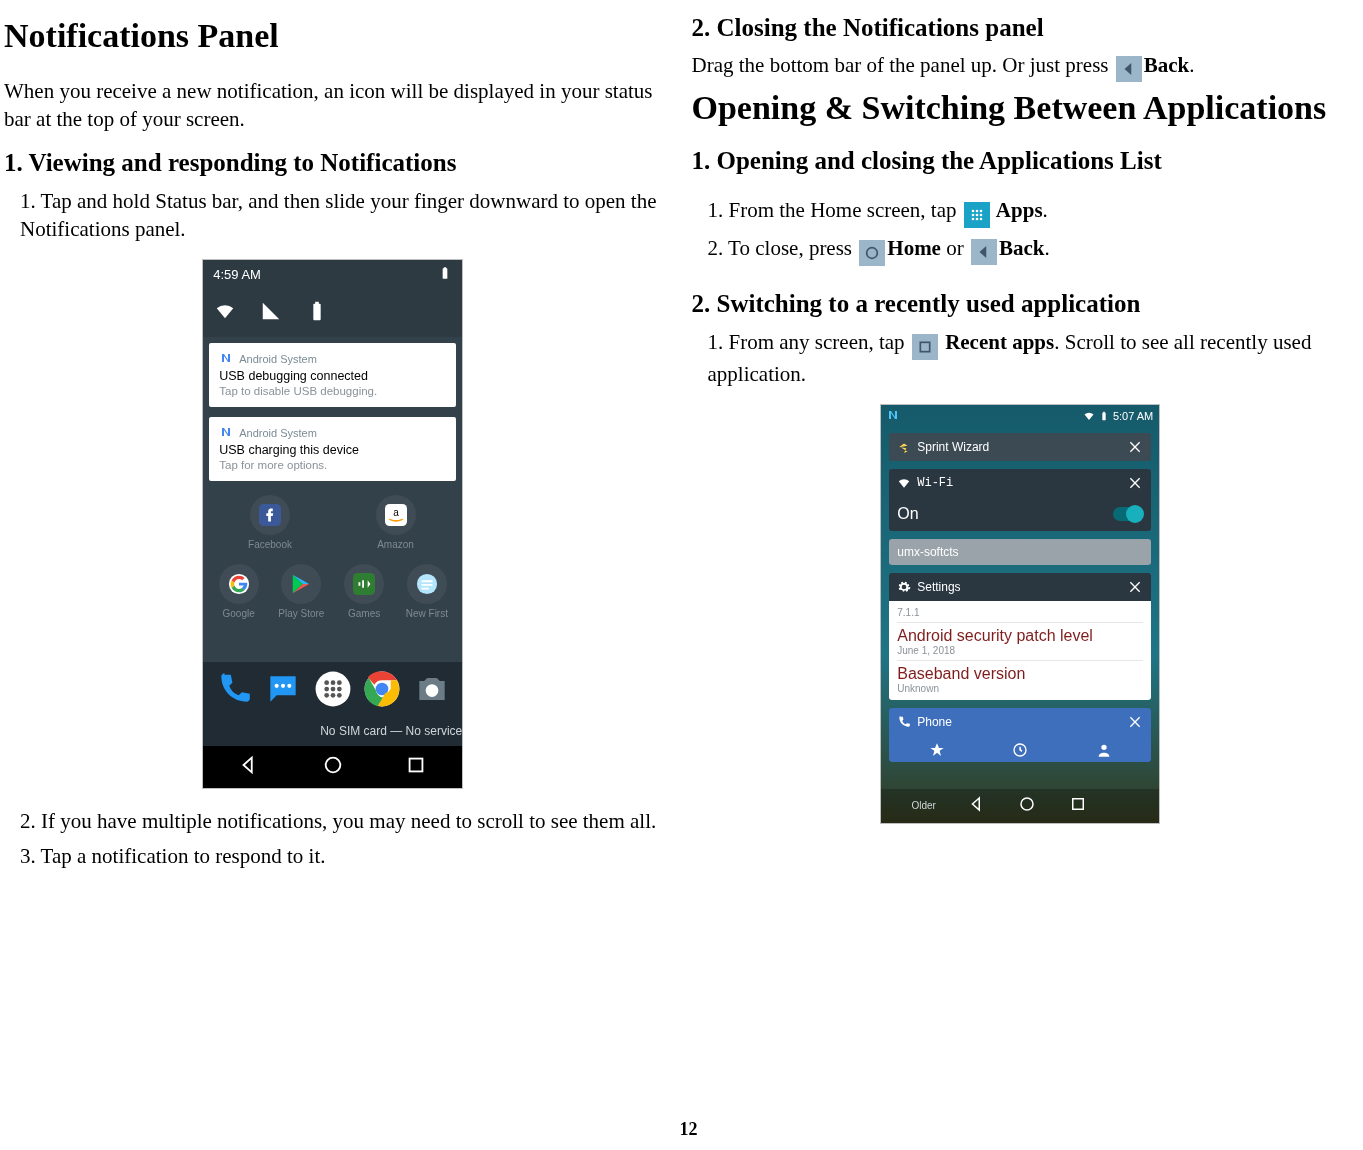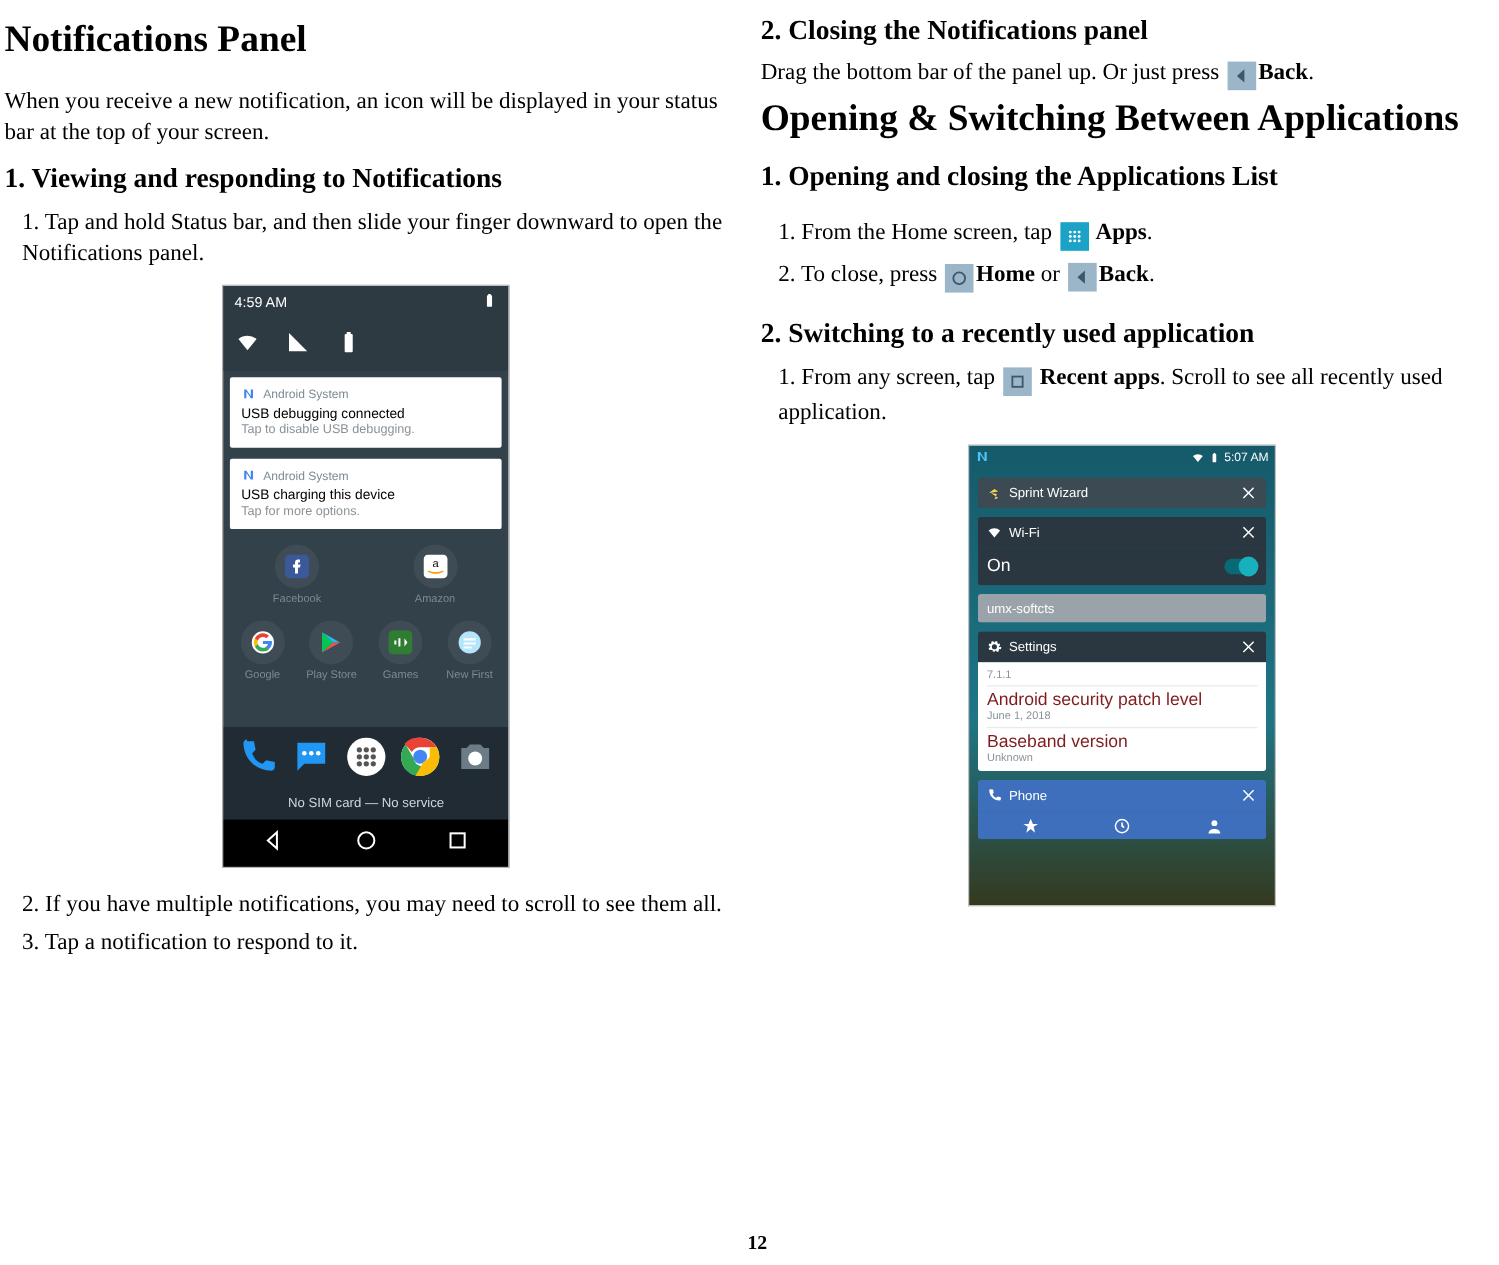--- a/index.html
+++ b/index.html
@@ -112,42 +112,42 @@
   .home-row .tile{display:flex;flex-direction:column;align-items:center;gap:4px;width:58px;}
   .home-row .ticon{width:40px;height:40px;border-radius:50%;background:rgba(255,255,255,0.06);display:flex;align-items:center;justify-content:center;}
   .home-row .ticon svg{width:22px;height:22px;}
   .dock-wrap{margin-top:auto;}
   .dock-row{
     display:flex;justify-content:space-around;align-items:center;padding:8px 6px;
     background:rgba(16,26,33,0.55);
   }
   .dock-row .dicon{width:38px;height:38px;display:flex;align-items:center;justify-content:center;}
   .no-sim{
-    text-align:center;color:#cfd6db;font-family:Arial,sans-serif;font-size:12px;
+    text-align:right;color:#cfd6db;font-family:Arial,sans-serif;font-size:12px;
     padding:8px 0;background:rgba(16,26,33,0.55);
   }
   .nav-bar{
     display:flex;justify-content:space-around;align-items:center;padding:8px 4px;
     background:#000;
   }
   .nav-bar svg{width:22px;height:22px;fill:none;stroke:#fff;stroke-width:2;}
   
   .shot2{width:280px;height:420px;display:flex;flex-direction:column;background:linear-gradient(#155a6a,#1e7586 60%, #34391e 100%);}
   .shot2 .mini-status{background:transparent;color:#fff;font-family:Arial,sans-serif;font-size:11px;display:flex;justify-content:space-between;padding:4px 6px;align-items:center;}
   .shot2 .mini-status .right-icons{display:flex;gap:4px;align-items:center;}
   .card-strip{margin:4px 8px;border-radius:3px;overflow:hidden;font-family:Arial,sans-serif;}
   .card-strip .hdr{display:flex;align-items:center;justify-content:space-between;padding:6px 8px;color:#fff;font-size:12px;}
   .card-strip .hdr .left{display:flex;align-items:center;gap:6px;}
   .card-strip .body{background:#fff;color:#000;padding:6px 8px;}
   .card-strip .body .row-title{font-size:16px;color:#7f1d1d;}
   .card-strip .body .row-sub{font-size:10px;color:#8a9298;}
   .card-strip .body .row-sep{height:1px;background:#e7e7e7;margin:4px 0;}
   .strip-sprint .hdr{background:#3c4a54;}
   .strip-sprint{margin-top:6px;} 
-  .strip-wifi .hdr{background:#2a3740;}
+  .strip-wifi .hdr{background:#2a3740;font-family:Liberation Mono, monospace;}
   .strip-wifi .body{background:#2a3740;color:#fff;padding:8px 8px;display:flex;justify-content:space-between;align-items:center;}
   .toggle{width:30px;height:14px;border-radius:8px;background:#076a74;position:relative;}
   .toggle::after{content:"";position:absolute;right:-1px;top:-2px;width:18px;height:18px;border-radius:50%;background:#19b0bd;}
   .strip-umx .hdr{background:#9aa3a9;color:#fff;}
   .strip-settings .hdr{background:#2a3740;}
   .strip-phone .hdr{background:#3d6fbd;padding-bottom:8px;}
   .strip-phone .tabs{display:flex;justify-content:space-around;align-items:center;background:#3d6fbd;padding:4px 6px;}
   .strip-phone .tabs svg{width:16px;height:16px;fill:#fff;}
   .bottom-nav2{display:flex;justify-content:space-around;align-items:center;margin-top:auto;padding:6px 4px;background:rgba(0,0,0,0.25);}
   .bottom-nav2 svg{width:18px;height:18px;fill:none;stroke:#fff;stroke-width:2;}
@@ -496,18 +496,31 @@
               <circle cx="12" cy="12" r="9" fill="none" stroke="#fff" stroke-width="2"></circle>
               <path stroke="#fff" stroke-width="2" d="M12 7v5l3 2"></path>
             </svg>
           <svg viewBox="0 0 24 24">
               <circle cx="12" cy="8" r="4"></circle>
               <path d="M4 22c0-4 4-6 8-6s8 2 8 6"></path>
             </svg>
         </div>
       </div>
 
+      <div class="bottom-nav2">
+        <span class="older-label">Older</span>
+        <span><svg viewBox="0 0 24 24">
+              <path d="M15 4l-9 8 9 8z"></path>
+            </svg></span>
+        <span><svg viewBox="0 0 24 24">
+              <circle cx="12" cy="12" r="8"></circle>
+            </svg></span>
+        <span><svg viewBox="0 0 24 24">
+              <rect x="5" y="5" width="14" height="14"></rect>
+            </svg></span>
+        <span style="width:20px"></span>
+      </div>
     </div>
 
   </div>
 </div>
 
 <div class="page-number">12</div>
 
 </body></html>

